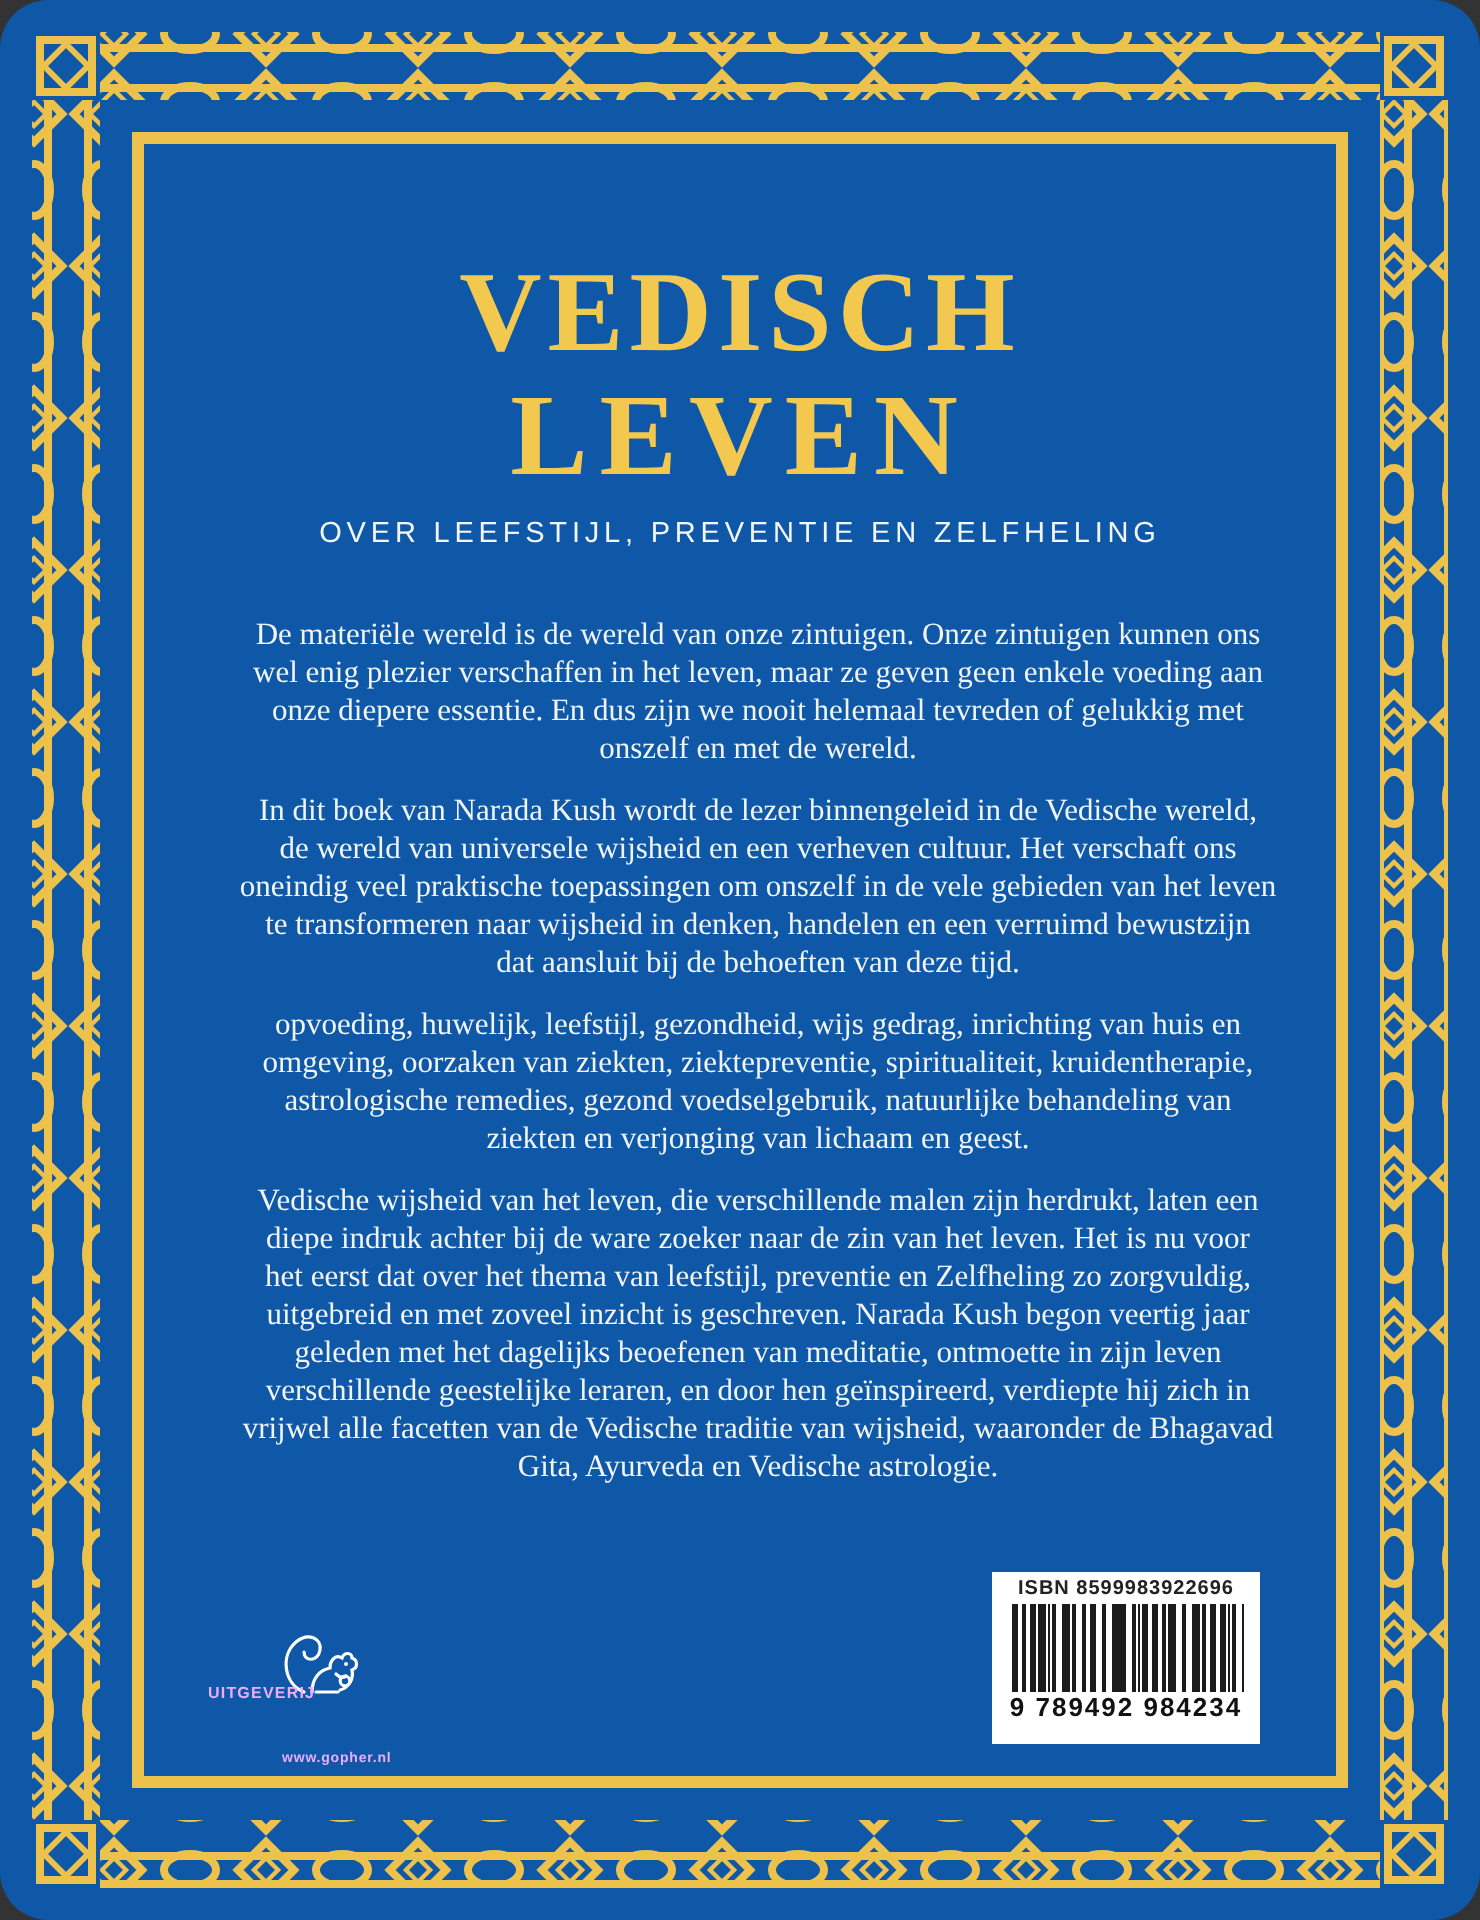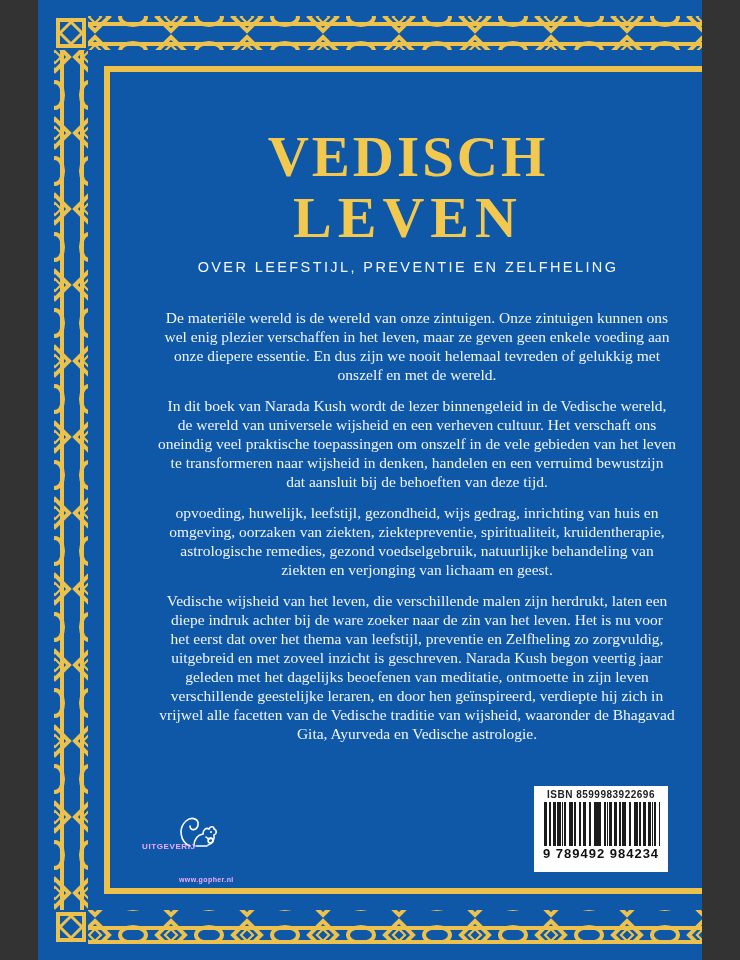--- a/index.html
+++ b/index.html
@@ -1,19 +1,20 @@
 <!DOCTYPE html>
 <html><head>
 <meta charset="utf-8">
 <style>
   html,body{margin:0;padding:0;background:#333;}
   .cover{
-    position:relative;width:664px;height:960px;margin:0 auto;
+    position:relative;width:740px;height:960px;margin:0 auto;
     background:#0e58a7;overflow:hidden;
     font-family:"Liberation Serif",serif;
+    border-radius:24px;
   }
   .border-svg{position:absolute;left:0;top:0;pointer-events:none;}
 
   
   .title-block{
     position:absolute;left:0;top:130px;width:740px;
     text-align:center;color:#f3c84f;
   }
   .title-line1{
     font-size:57px;line-height:54px;letter-spacing:3px;

